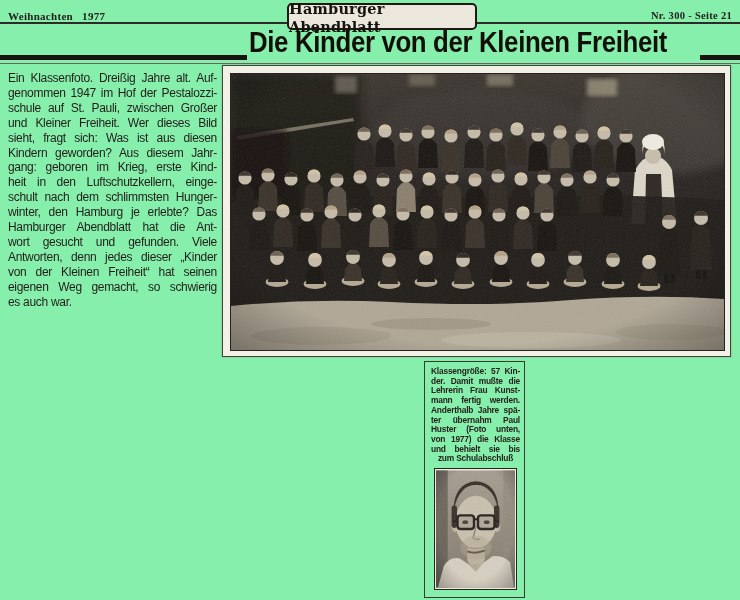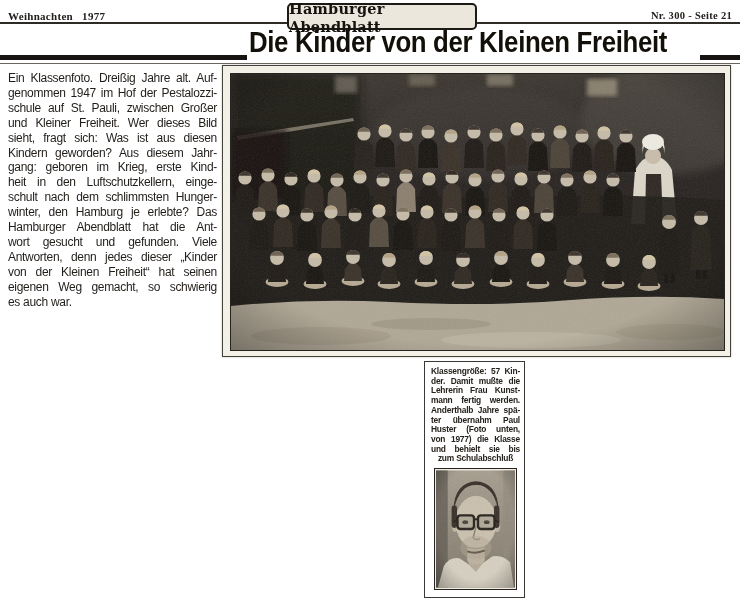--- a/index.html
+++ b/index.html
@@ -1,17 +1,17 @@
 <!DOCTYPE html>
 <html><head>
 <meta charset="utf-8">
 <style>
   html,body{margin:0;padding:0;}
   body{width:740px;height:600px;overflow:hidden;background:#d8d3c8;}
-  #page{position:relative;width:740px;height:600px;background:#ffffff;overflow:hidden;
+  #page{position:relative;width:740px;height:600px;background:#86efac;overflow:hidden;
         font-family:"Liberation Sans",sans-serif;color:#1c1916;}
   #page::after{content:"";position:absolute;inset:0;pointer-events:none;
         background:radial-gradient(ellipse 120% 110% at 50% 45%, rgba(0,0,0,0) 72%, rgba(70,60,45,.10) 100%);}
   
   .hdr-date{position:absolute;left:8px;top:10px;font-family:"Liberation Serif",serif;
         font-weight:bold;font-size:11px;letter-spacing:.3px;word-spacing:6px;color:#24211d;}
   .hdr-rule{position:absolute;left:0;right:0;top:22px;height:2px;background:#2e2b27;}
   .masthead{position:absolute;left:287px;top:3px;width:186px;height:23px;background:#ece7dd;
         border:2px solid #1d1a16;border-radius:5px;display:flex;align-items:center;justify-content:center;z-index:2;}
   .masthead span{font-family:"DejaVu Serif",serif;font-weight:bold;font-size:14.5px;

